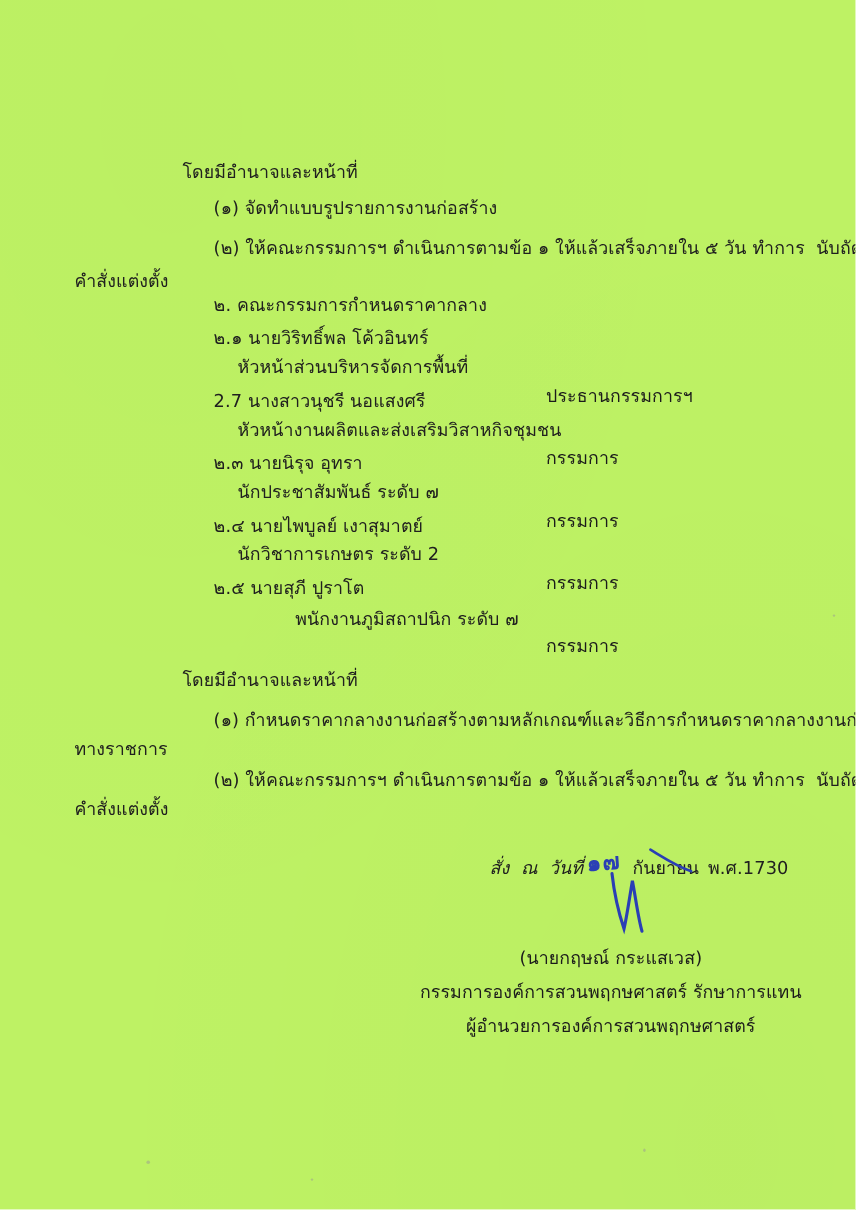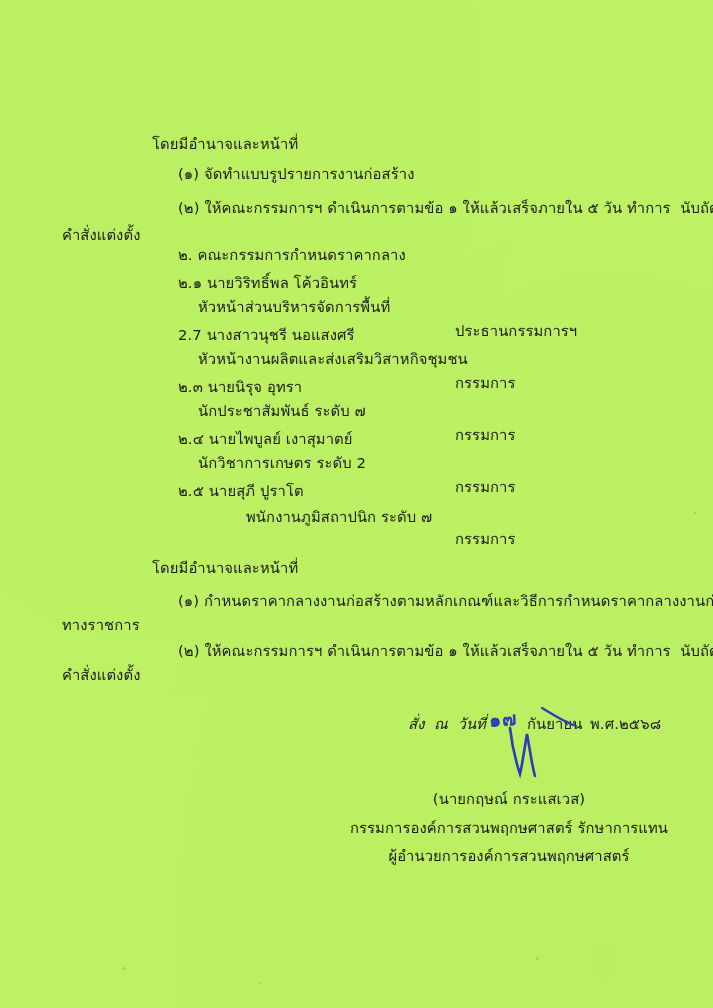--- a/index.html
+++ b/index.html
@@ -121,21 +121,21 @@
     <div class="ln thai" style="left:62px; top:668px;">คำสั่งแต่งตั้ง</div>
 
     <div class="ln thai" style="left:408px; top:717px;font-style:italic;">สั่ง  ณ  วันที่</div>
 
     <div class="sig-hand" style="left:489px; top:710px;">๑๗</div>
 
     <div class="ln thai" style="left:527px; top:717px;">กันยายน</div>
 
     <div class="ln thai" style="left:590px; top:717px;">พ.ศ.</div>
 
-    <div class="ln thai" style="left:619px; top:717px;">๒๕๖๘</div>
+    <div class="ln thai" style="left:619px; top:717px;">1730</div>
 
     <svg class="sig-mark" style="left:480px; top:700px;" width="140" height="90" viewBox="0 0 140 90">
       <path d="M30 28 C32 46, 36 62, 40 74 C42 66, 44 52, 47 34 C50 50, 52 66, 55 76" fill="none" stroke="#2a3fb5" stroke-width="2.6" stroke-linecap="round"></path>
       <path d="M62 8 C72 14, 84 22, 96 26" fill="none" stroke="#2a3fb5" stroke-width="2.2" stroke-linecap="round"></path>
     </svg>
 
     <div class="center thai" style="left:339px; top:792px; width:340px;">(นายกฤษณ์ กระแสเวส)</div>
 
     <div class="center thai" style="left:339px; top:821px; width:340px;">กรรมการองค์การสวนพฤกษศาสตร์ รักษาการแทน</div>
 

